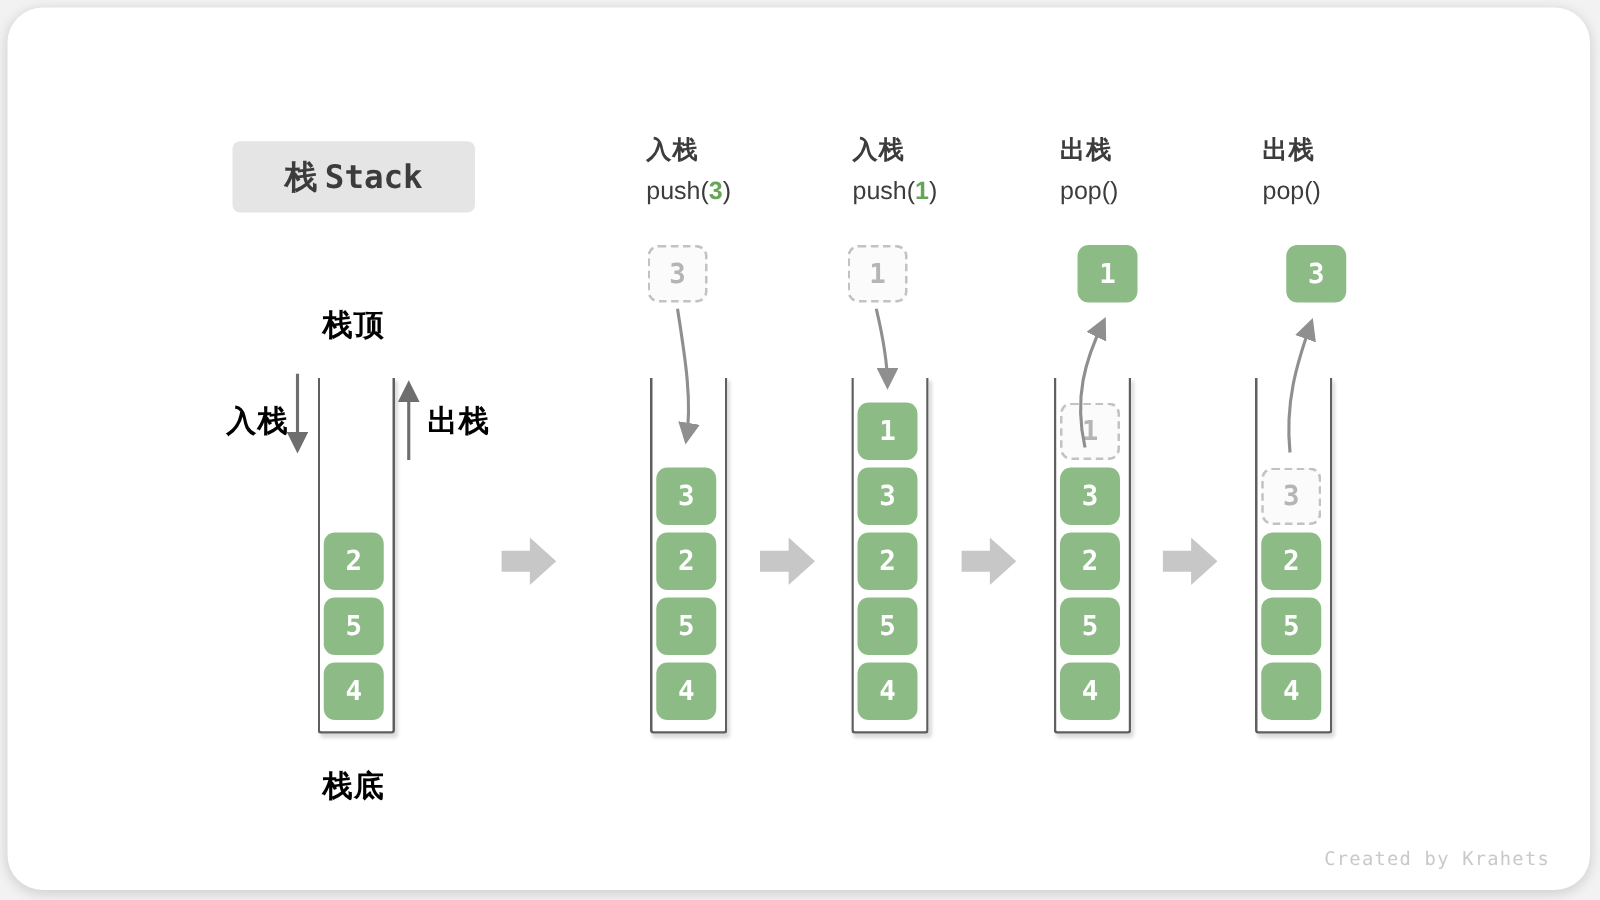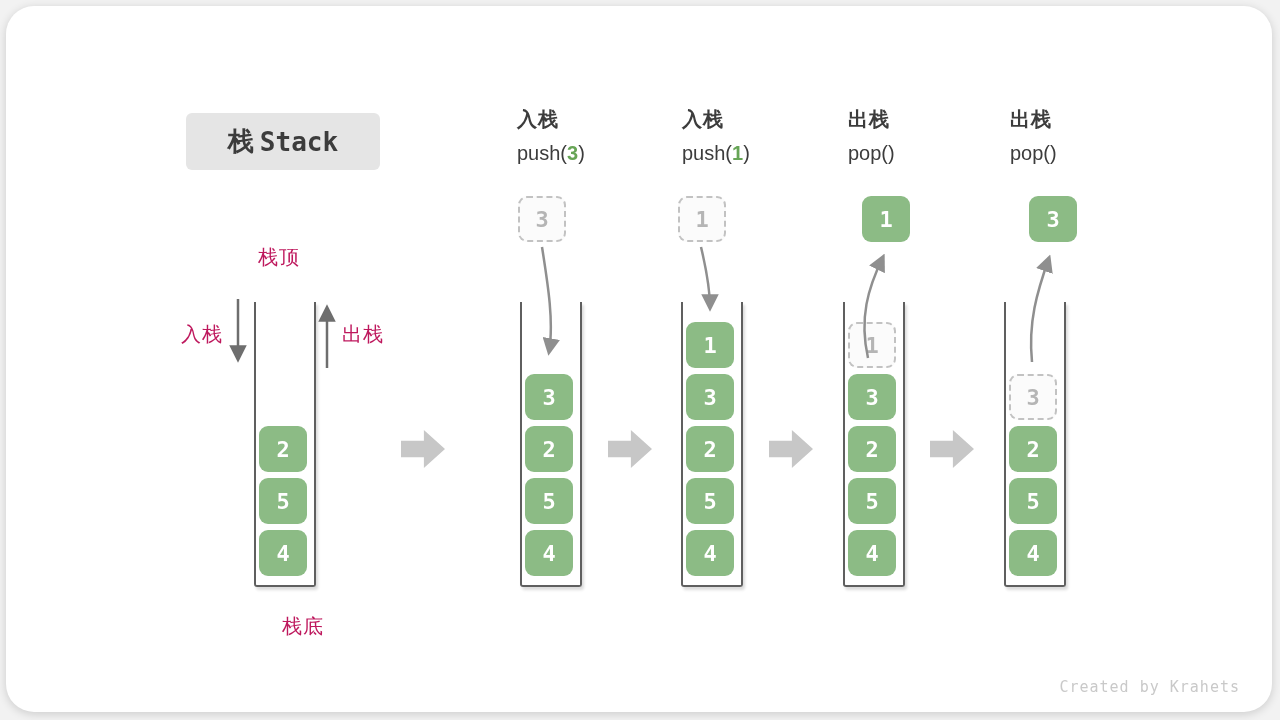--- a/index.html
+++ b/index.html
@@ -28,21 +28,21 @@
 
   
   .box{position:absolute;width:48px;height:46px;border-radius:9px;
        display:flex;align-items:center;justify-content:center;
        font-family:"DejaVu Sans Mono",monospace;font-size:22px;font-weight:bold;}
   .box.green{background:#8cbb85;color:#ffffff;}
   .box.dashed{background:#fbfbfb;border:2px dashed #c2c2c2;color:#b5b5b5;
               width:44px;height:42px;}
 
   
-  .side-label{position:absolute;font-size:20px;font-weight:normal;color:#be185d;letter-spacing:1px;}
+  .side-label{position:absolute;font-size:24px;font-weight:bold;color:#000000;letter-spacing:1px;}
 
   
   .block-arrow{position:absolute;top:430px;width:44px;height:38px;background:#c7c7c7;
                clip-path:polygon(0% 28%,52% 28%,52% 0%,100% 50%,52% 100%,52% 72%,0% 72%);}
 
   
   .watermark{position:absolute;right:40px;bottom:24px;font-family:"DejaVu Sans Mono",monospace;
              font-size:15px;color:#c9c9c9;letter-spacing:1px;}
 
   svg.overlay{position:absolute;left:0;top:0;pointer-events:none;}
@@ -52,21 +52,21 @@
 
 <div id="canvas">
   <div id="card"></div>
 
   <div class="title-box">
     <span>栈</span>
     <span class="mono">Stack</span>
   </div>
 
   <div class="side-label" style="left:258px;top:244px;">栈顶</div>
-  <div class="side-label" style="left:258px;top:613px;margin-left:24px;">栈底</div>
+  <div class="side-label" style="left:258px;top:613px;">栈底</div>
   <div class="side-label" style="left:181px;top:321px;">入栈</div>
   <div class="side-label" style="left:342px;top:321px;">出栈</div>
 
   <div class="stack-container" style="left:254px;"></div>
   <div class="stack-container" style="left:520px;"></div>
   <div class="stack-container" style="left:681px;"></div>
   <div class="stack-container" style="left:843px;"></div>
   <div class="stack-container" style="left:1004px;"></div>
 
   <div class="op-header" style="left:517px;">

